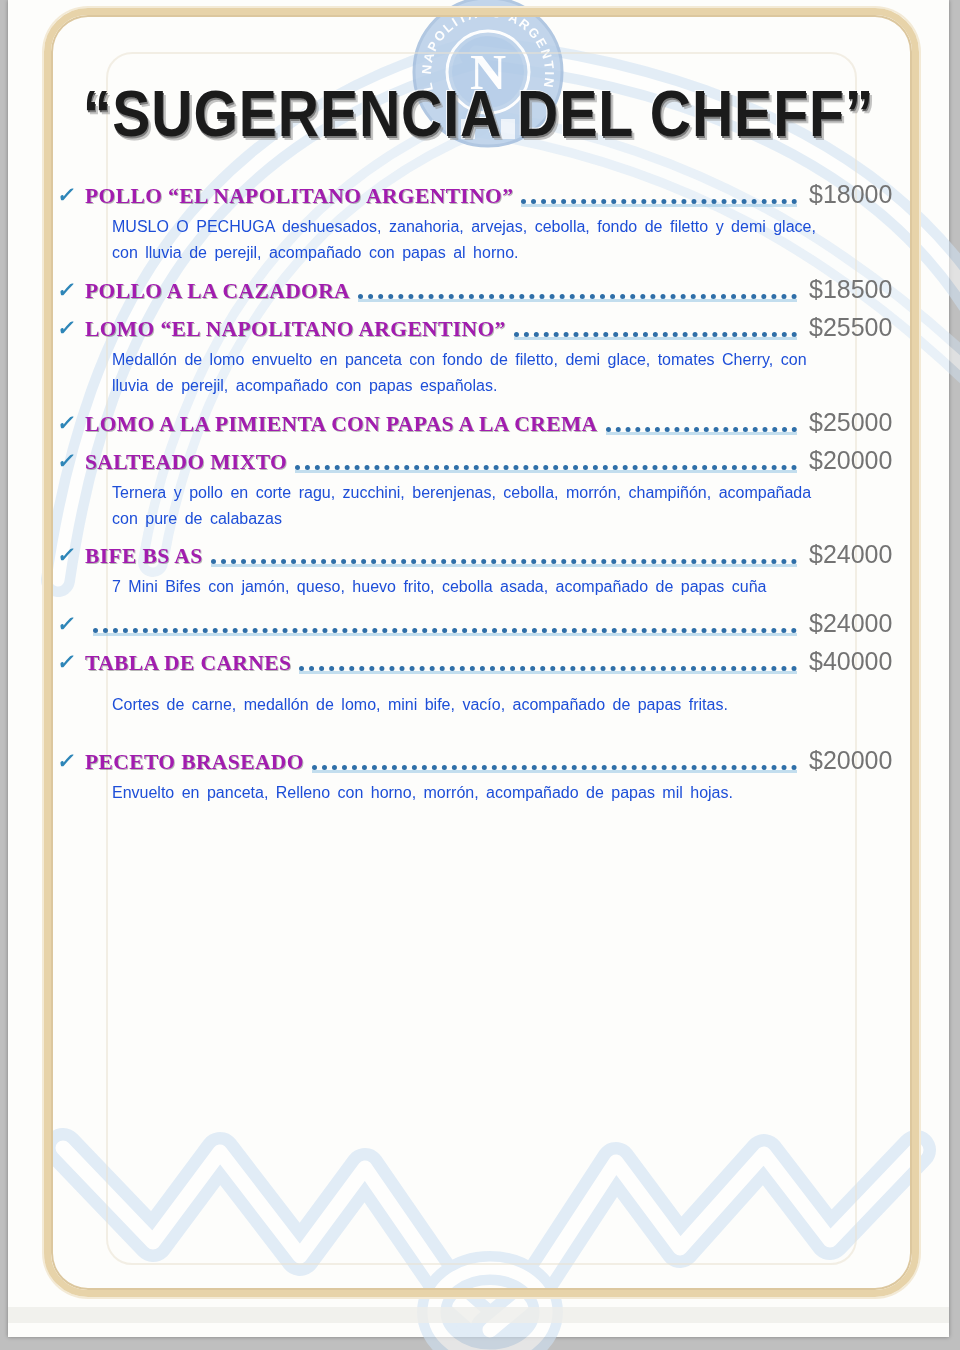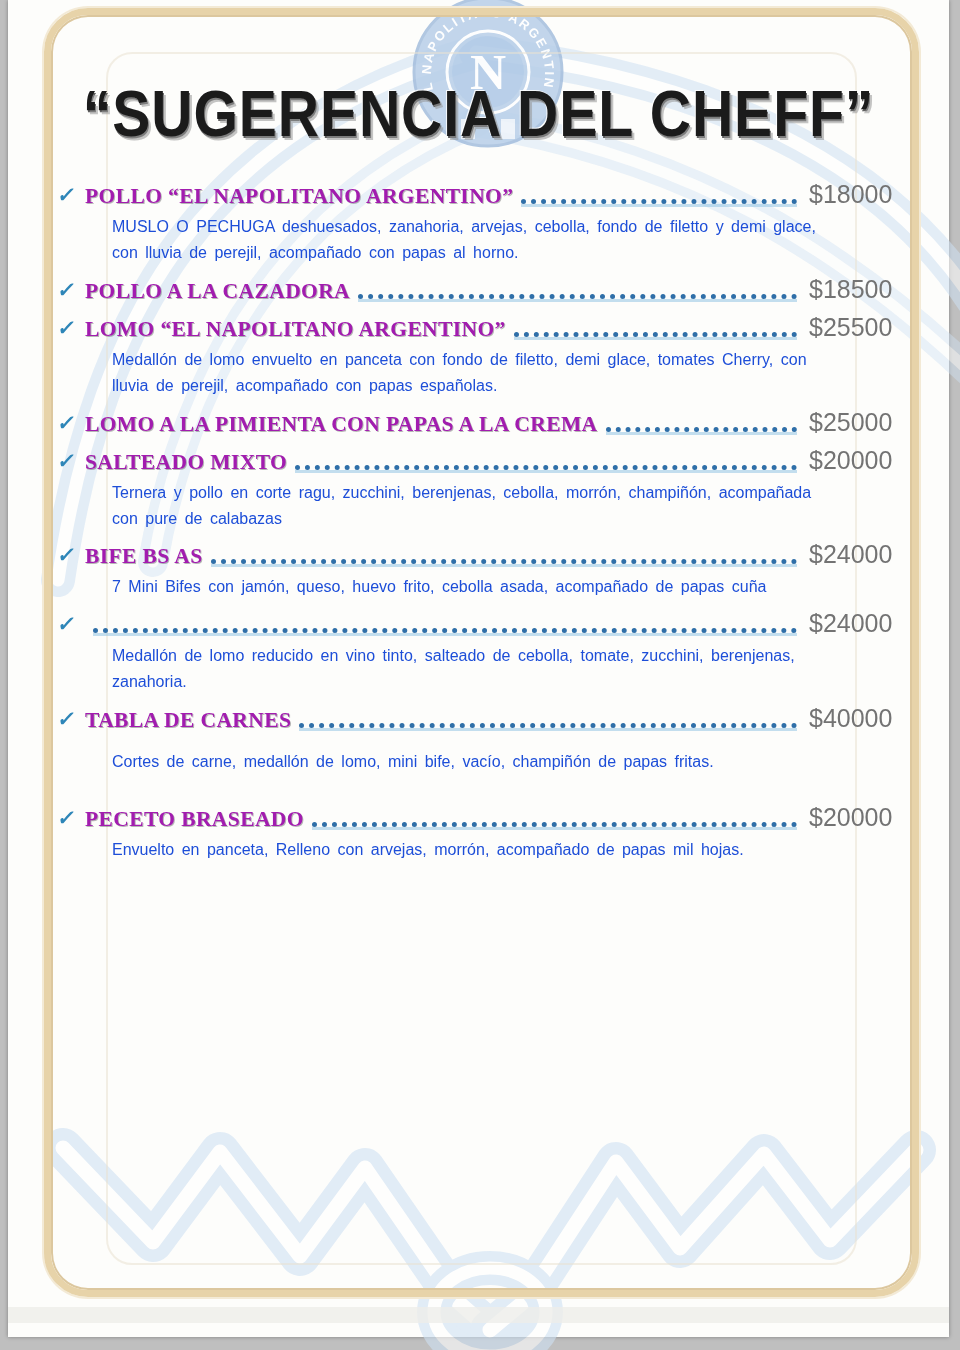--- a/index.html
+++ b/index.html
@@ -188,40 +188,39 @@
         </div>
         <div class="item-desc">7 Mini Bifes con jamón, queso, huevo frito, cebolla asada, acompañado de papas cuña</div>
       </div>
 
       <div class="item">
         <div class="item-head">
           <span class="check">✓</span>
           <span class="leader"></span>
           <span class="item-price">$24000</span>
         </div>
-        <div class="item-desc">Medallón de lomo reducido en vino tinto, salteado de cebolla, tomate, zucchini, berenjenas, zanahoria.</div>
       </div>
 
       <div class="item">
         <div class="item-head">
           <span class="check">✓</span>
           <span class="item-name">TABLA DE CARNES</span>
           <span class="leader"></span>
           <span class="item-price">$40000</span>
         </div>
-        <div class="item-desc">Cortes de carne, medallón de lomo, mini bife, vacío, champiñón de papas fritas.</div>
+        <div class="item-desc">Cortes de carne, medallón de lomo, mini bife, vacío, acompañado de papas fritas.</div>
       </div>
 
       <div class="item">
         <div class="item-head">
           <span class="check">✓</span>
           <span class="item-name">PECETO BRASEADO</span>
           <span class="leader"></span>
           <span class="item-price">$20000</span>
         </div>
-        <div class="item-desc">Envuelto en panceta, Relleno con arvejas, morrón, acompañado de papas mil hojas.</div>
+        <div class="item-desc">Envuelto en panceta, Relleno con horno, morrón, acompañado de papas mil hojas.</div>
       </div>
 
     </div>
   </div>
 
   <div class="bottom-strip"></div>
 </div>
 
 </body></html>

